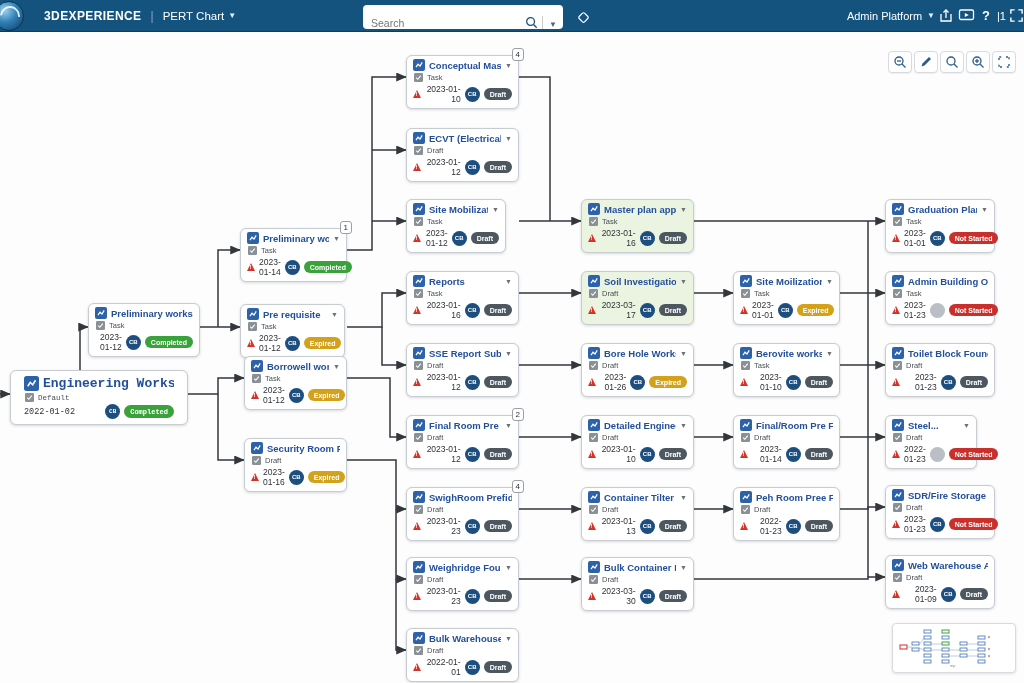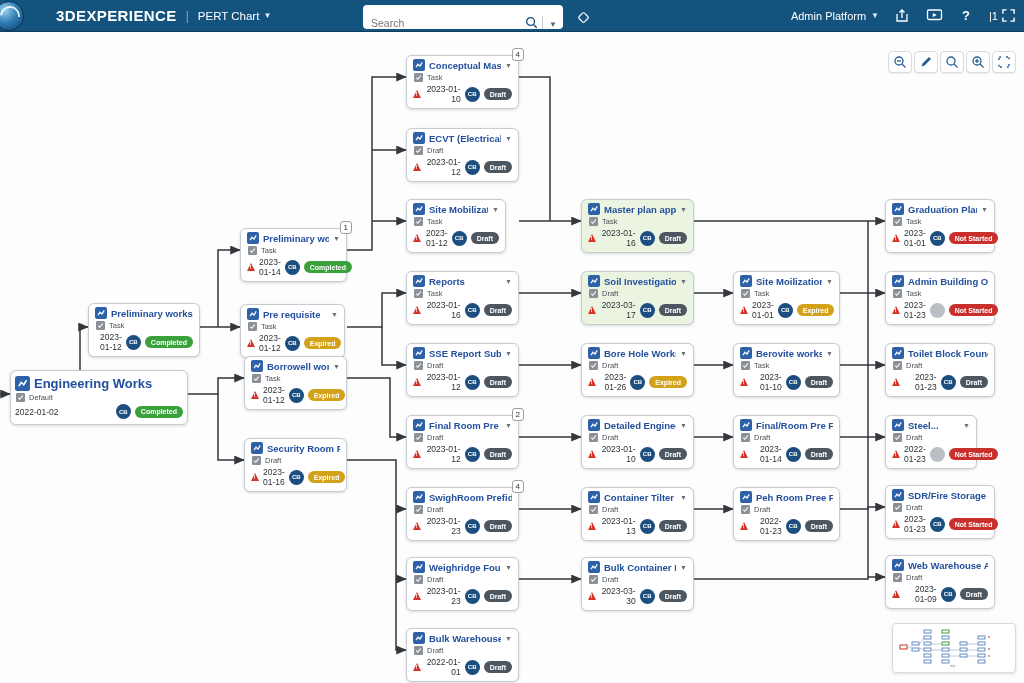--- a/index.html
+++ b/index.html
@@ -9,52 +9,52 @@
   
   .topbar { position:absolute; left:0; top:0; width:1024px; height:32px;
     background:var(--topbar,#15537f); display:flex; align-items:center;
     color:#fff; z-index:20; border-bottom:1px solid #0e3d5e; }
   .logo { position:absolute; left:-6px; top:1px; width:30px; height:30px; border-radius:50%;
     background:radial-gradient(circle at 35% 30%, #9fd2ee 0%, #2f7fb5 45%, #0d3d66 100%);
     border:1px solid #0a3355; z-index:25; }
   .logo::after{ content:""; position:absolute; left:5px; top:4px; width:16px; height:16px;
     border-radius:50%; border:2px solid rgba(255,255,255,.85); border-left-color:transparent;
     border-bottom-color:transparent; transform:rotate(-40deg); }
-  .brand { margin-left:56px; font-size:15px; letter-spacing:.4px; font-weight:bold; }
+  .brand { margin-left:44px; font-size:12px; letter-spacing:.4px; font-weight:bold; }
   .tb-sep { margin:0 9px; opacity:.45; font-size:12px; }
   .appname { font-size:11.5px; display:flex; align-items:center; gap:4px; cursor:pointer; }
   .caret-w { font-size:8px; opacity:.9; }
   .searchwrap { position:absolute; left:363px; top:5px; display:flex; align-items:center; }
   .searchbox { width:200px; height:24px; background:#fff; border-radius:4px;
     display:flex; align-items:flex-end; padding:0 4px 0 8px; }
   .searchbox input { border:none; outline:none; flex:1; font-size:10.5px; color:#333;
     font-family:"Liberation Sans",sans-serif; background:transparent; min-width:0; }
   .sb-div { width:1px; height:13px; background:#c8cdd2; margin:0 4px; }
   .sb-caret { color:#49698a; font-size:8px; padding:0 2px; cursor:pointer; }
   .tagbtn { margin-left:10px; width:20px; height:20px; display:flex; align-items:center;
     justify-content:center; cursor:pointer; }
-  .tb-right { margin-left:auto; display:flex; align-items:center; gap:14px; padding-right:8px; }
+  .tb-right { margin-left:auto; display:flex; align-items:center; gap:2px; padding-right:0; }
   .usermenu { font-size:11px; display:flex; align-items:center; gap:5px; cursor:pointer; }
   .tb-icon { width:18px; height:18px; display:flex; align-items:center; justify-content:center;
     cursor:pointer; font-size:13px; }
   .notif { font-size:11px; display:flex; align-items:center; gap:3px; cursor:pointer; }
 
   
   .stage { position:absolute; left:0; top:32px; width:1024px; height:651px; background:#fdfdfd; }
   svg.edges { position:absolute; left:0; top:0; width:1024px; height:651px; }
   svg.edges polyline { fill:none; stroke:var(--edge,#33373b); stroke-width:1.5; }
 
   
   .node { position:absolute; background:#fff; border:1px solid #c6ccd2; border-radius:6px;
     box-shadow:0 1px 3px rgba(40,50,60,.18); padding:3px 6px 4px 6px; cursor:pointer; }
   .node.tint { background:var(--tint,#ebf4e0); }
   .trow { display:flex; align-items:center; gap:4px; }
   .title { color:var(--titleblue,#234f9d); font-weight:bold; font-size:9.5px;
     white-space:nowrap; overflow:hidden; flex:1; }
-  .node.big { padding:5px 4px; }
+  .node.big { padding:5px 13px;font-family:Liberation Mono, monospace; }
   .node.big .title { font-size:13px; }
   .nd-caret { color:#6b7177; font-size:7px; cursor:pointer; }
   .typerow { display:flex; align-items:center; gap:4px; margin:2px 0 2px 1px;
     font-size:7.5px; color:#4a4f54; }
   .botrow { display:flex; align-items:center; gap:4px; font-size:8.5px; color:#2e3338;text-align:right; }
   .warn { position:relative; width:0; height:0; border-left:4.5px solid transparent;
     border-right:4.5px solid transparent; border-bottom:8.5px solid #d63227; }
   .warn::after { content:"!"; position:absolute; left:-1.5px; top:1px; color:#fff;
     font-size:6px; font-weight:bold; }
   .avatar { width:15px; height:15px; border-radius:50%; background:#1c4e80; color:#fff;

